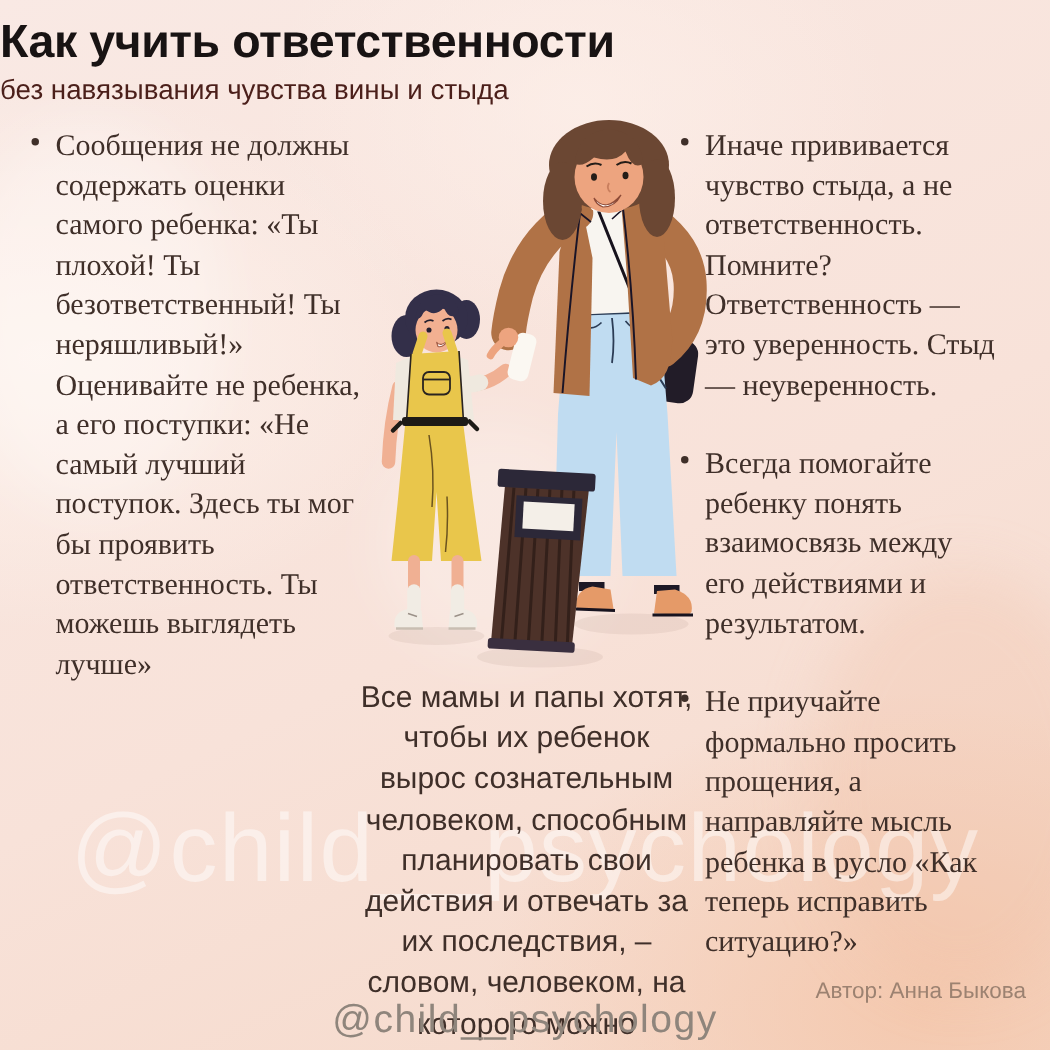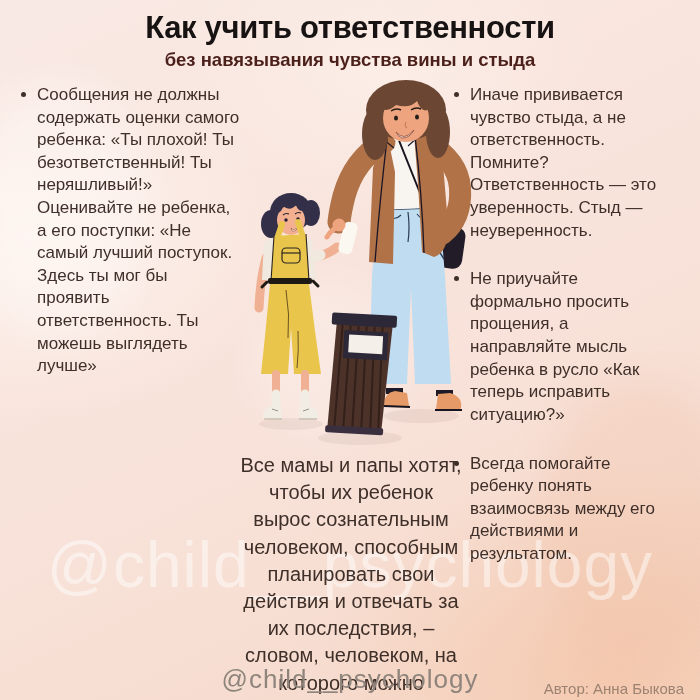--- a/index.html
+++ b/index.html
@@ -15,57 +15,57 @@
       linear-gradient(155deg,#f9e9e4 0%, #f8e2d9 55%, #f5d8c8 100%);
     color:#3f2f29;
   }
   .texture{position:absolute;border-radius:50%;filter:blur(18px);pointer-events:none;}
   .t1{left:-30px;top:80px;width:180px;height:260px;background:rgba(255,255,255,.28);}
   .t2{left:540px;top:380px;width:200px;height:280px;background:rgba(240,186,158,.25);}
   .t3{left:250px;top:280px;width:160px;height:160px;background:rgba(255,255,255,.22);}
 
   .title{
     position:absolute;top:10px;left:0;width:700px;
-    text-align:center;font-size:31px;font-weight:700;letter-spacing:-.3px;
+    text-align:left;font-size:31px;font-weight:700;letter-spacing:-.3px;
     color:#181313;
   }
   .subtitle{
     position:absolute;top:49px;left:0;width:700px;
-    text-align:center;font-size:18.5px;font-weight:700;
+    font-size:18.5px;font-weight:400;
     color:#4b1f1a;
   }
 
   .watermark{
     position:absolute;left:0;top:528px;width:700px;
     text-align:center;font-size:64px;letter-spacing:1px;
     color:rgba(255,255,255,.48);
     white-space:nowrap;z-index:1;
   }
 
-  .col{position:absolute;z-index:2;font-size:17px;line-height:1.33;}
+  .col{position:absolute;z-index:2;font-size:20px;line-height:1.33;font-family:Liberation Serif, serif;}
   .col ul{list-style:none;margin:0;padding:0;}
   .col li{position:relative;padding-left:17px;margin-bottom:26px;}
   .col li::before{
     content:"";position:absolute;left:1px;top:8px;
     width:5px;height:5px;border-radius:50%;background:#3f2f29;
   }
   .col-left{left:20px;top:84px;width:221px;}
   .col-right{left:453px;top:84px;width:211px;}
 
   .center-par{
     position:absolute;left:240px;top:452px;width:222px;z-index:2;
     text-align:center;font-size:20px;line-height:1.36;color:#3f2f29;
   }
 
   .footer-handle{
     position:absolute;left:50%;top:664px;transform:translateX(-50%);
     font-size:26px;letter-spacing:1px;color:#8f857c;z-index:2;
   }
   .footer-author{
-    position:absolute;right:16px;top:680px;
+    position:absolute;right:16px;top:652px;
     font-size:15px;color:#9c8271;z-index:2;
   }
 
   .illo{position:absolute;left:236px;top:76px;width:240px;height:390px;z-index:2;}
 </style>
 </head>
 <body>
 
 <div class="poster">
   <div class="texture t1"></div>
@@ -79,22 +79,22 @@
 
   <div class="col col-left">
     <ul>
       <li>Сообщения не должны содержать оценки самого ребенка: «Ты плохой! Ты безответственный! Ты неряшливый!» Оценивайте не ребенка, а его поступки: «Не самый лучший поступок. Здесь ты мог бы проявить ответственность. Ты можешь выглядеть лучше»</li>
     </ul>
   </div>
 
   <div class="col col-right">
     <ul>
       <li>Иначе прививается чувство стыда, а не ответственность. Помните? Ответственность — это уверенность. Стыд — неуверенность.</li>
+      <li>Всегда помогайте ребенку понять взаимосвязь между его действиями и результатом.</li>
       <li>Не приучайте формально просить прощения, а направляйте мысль ребенка в русло «Как теперь исправить ситуацию?»</li>
-      <li>Всегда помогайте ребенку понять взаимосвязь между его действиями и результатом.</li>
     </ul>
   </div>
 
   <svg class="illo" viewBox="0 0 240 390" aria-hidden="true">
 
     <ellipse cx="55" cy="348" rx="32" ry="6" fill="rgba(120,80,60,0.08)"></ellipse>
     <ellipse cx="185" cy="340" rx="38" ry="7" fill="rgba(120,80,60,0.08)"></ellipse>
     <ellipse cx="124" cy="362" rx="42" ry="7" fill="rgba(120,80,60,0.08)"></ellipse>
 
     <g>

